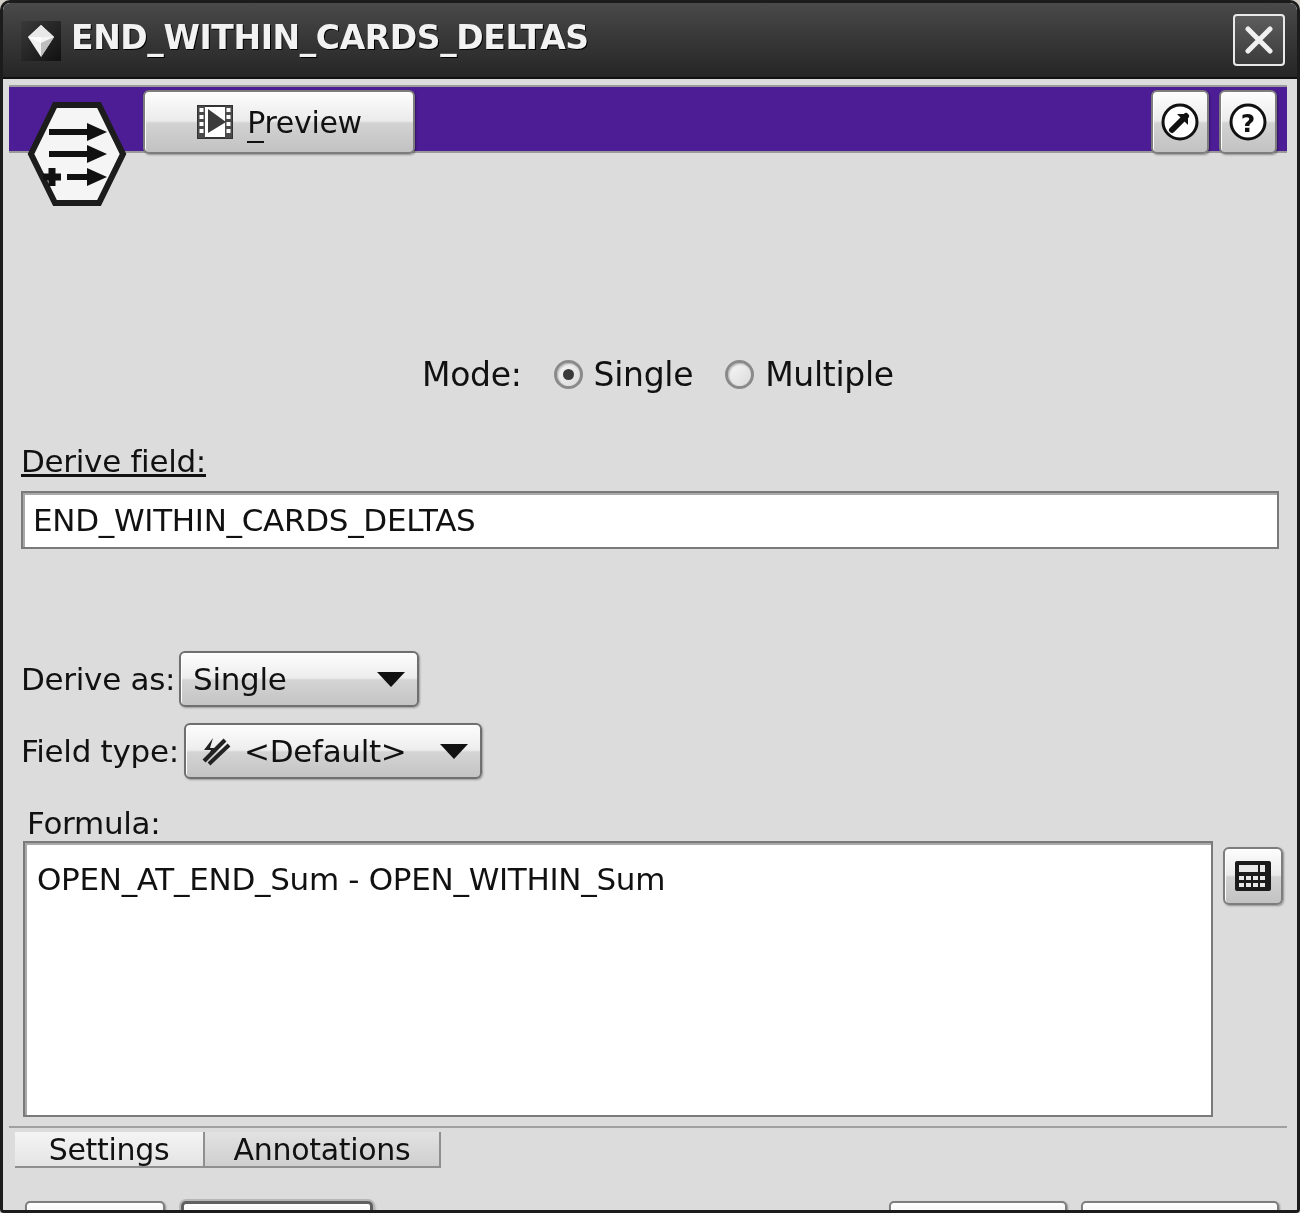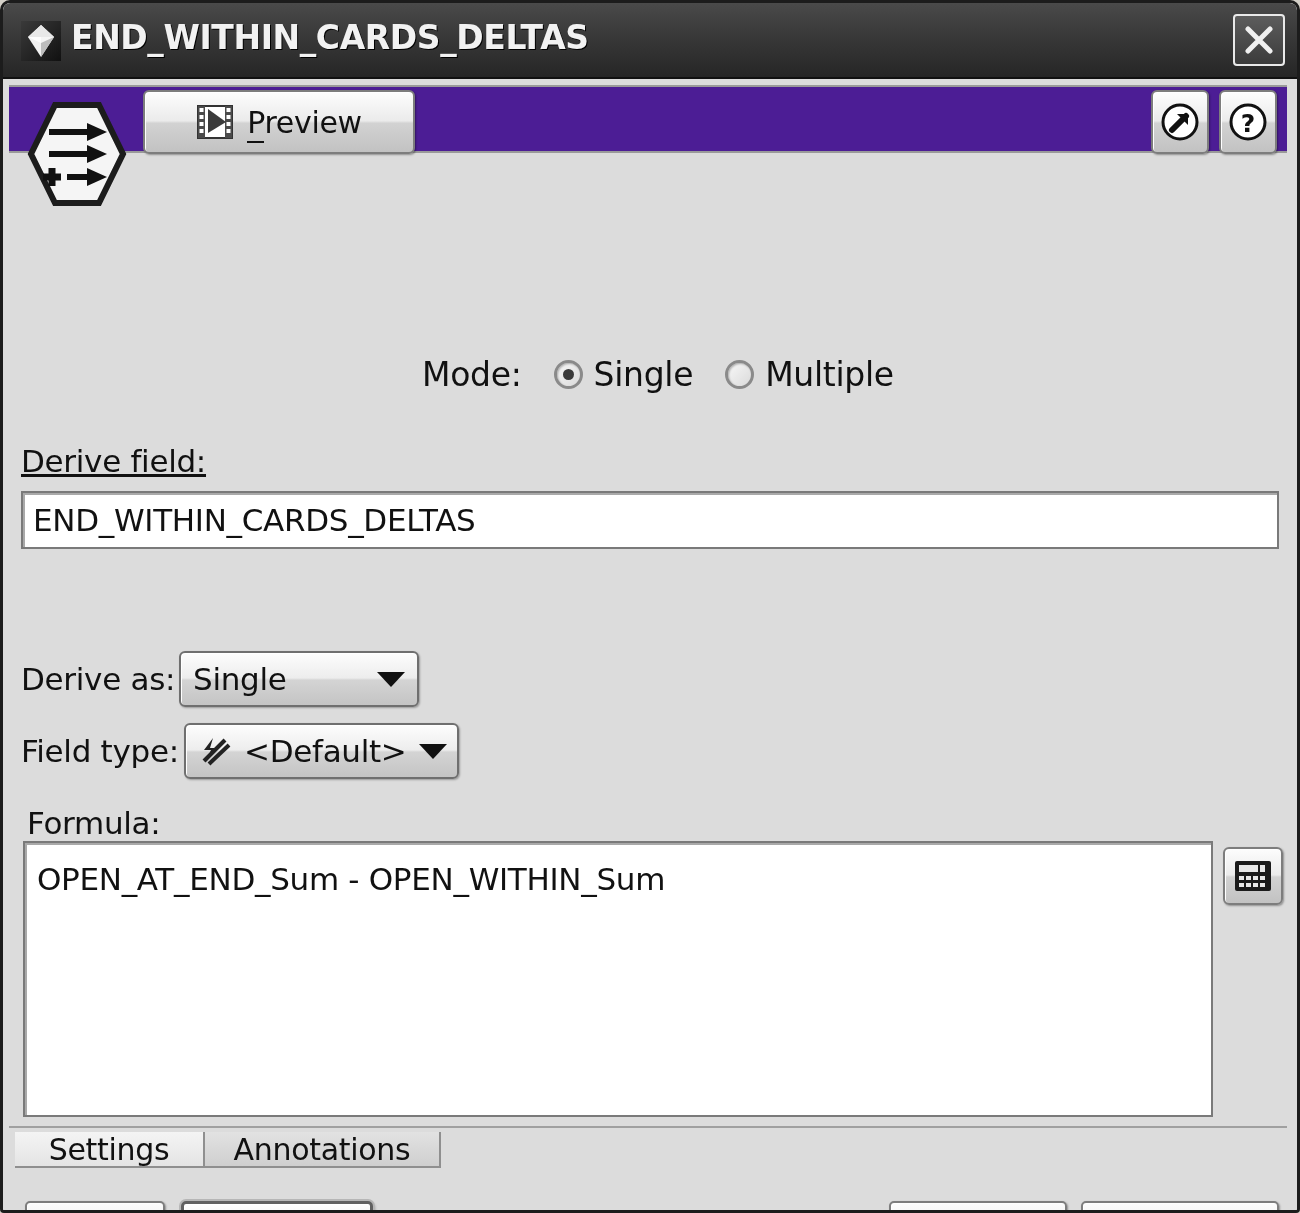--- a/index.html
+++ b/index.html
@@ -228,21 +228,21 @@
     white-space: nowrap;
   }
   .dd-arrow {
     margin-left: auto;
     width: 0; height: 0;
     border-left: 14px solid transparent;
     border-right: 14px solid transparent;
     border-top: 15px solid #111;
   }
   #derive-as-dd { left: 176px; top: 572px; width: 240px; }
-  #field-type-dd { left: 181px; top: 644px; width: 275px; }
+  #field-type-dd { left: 181px; top: 644px; width: 298px; }
 
   
   #formula-textarea {
     position: absolute;
     left: 20px; top: 762px;
     width: 1190px; height: 276px;
     box-sizing: border-box;
     background: #ffffff;
     border: 2px solid #7a7a7a;
     box-shadow: inset 2px 2px 0 #a9a9a9;

